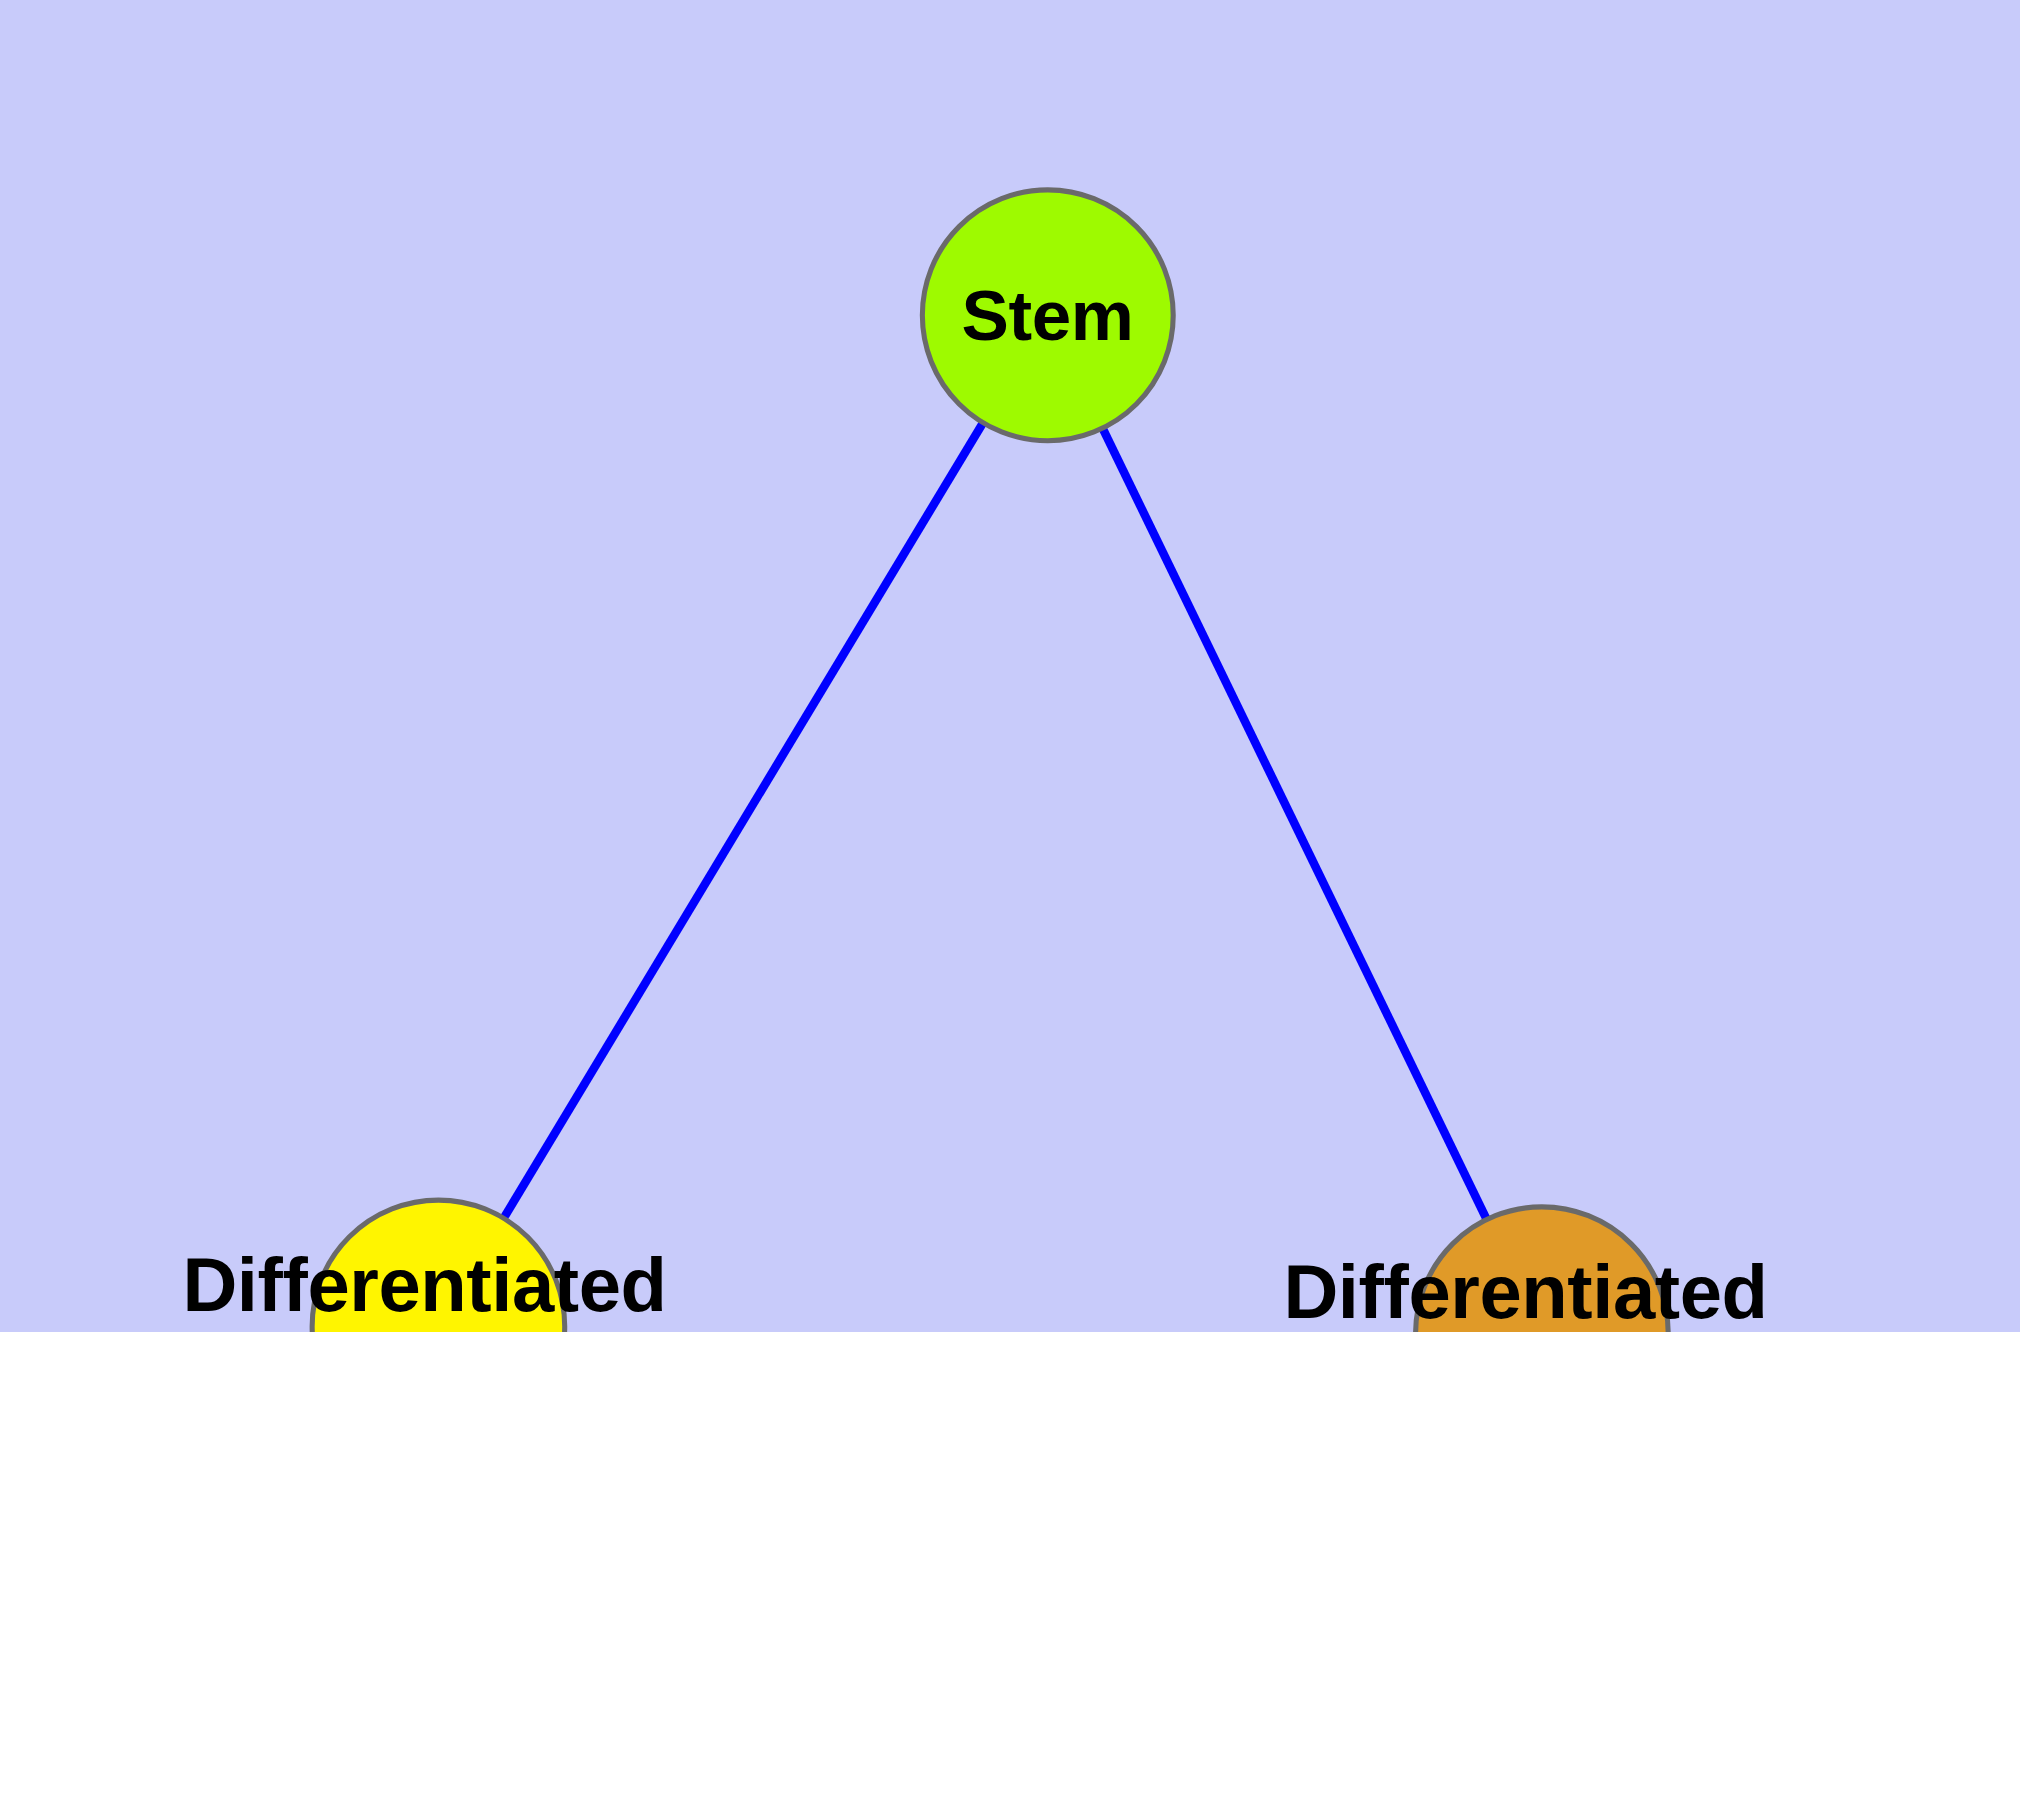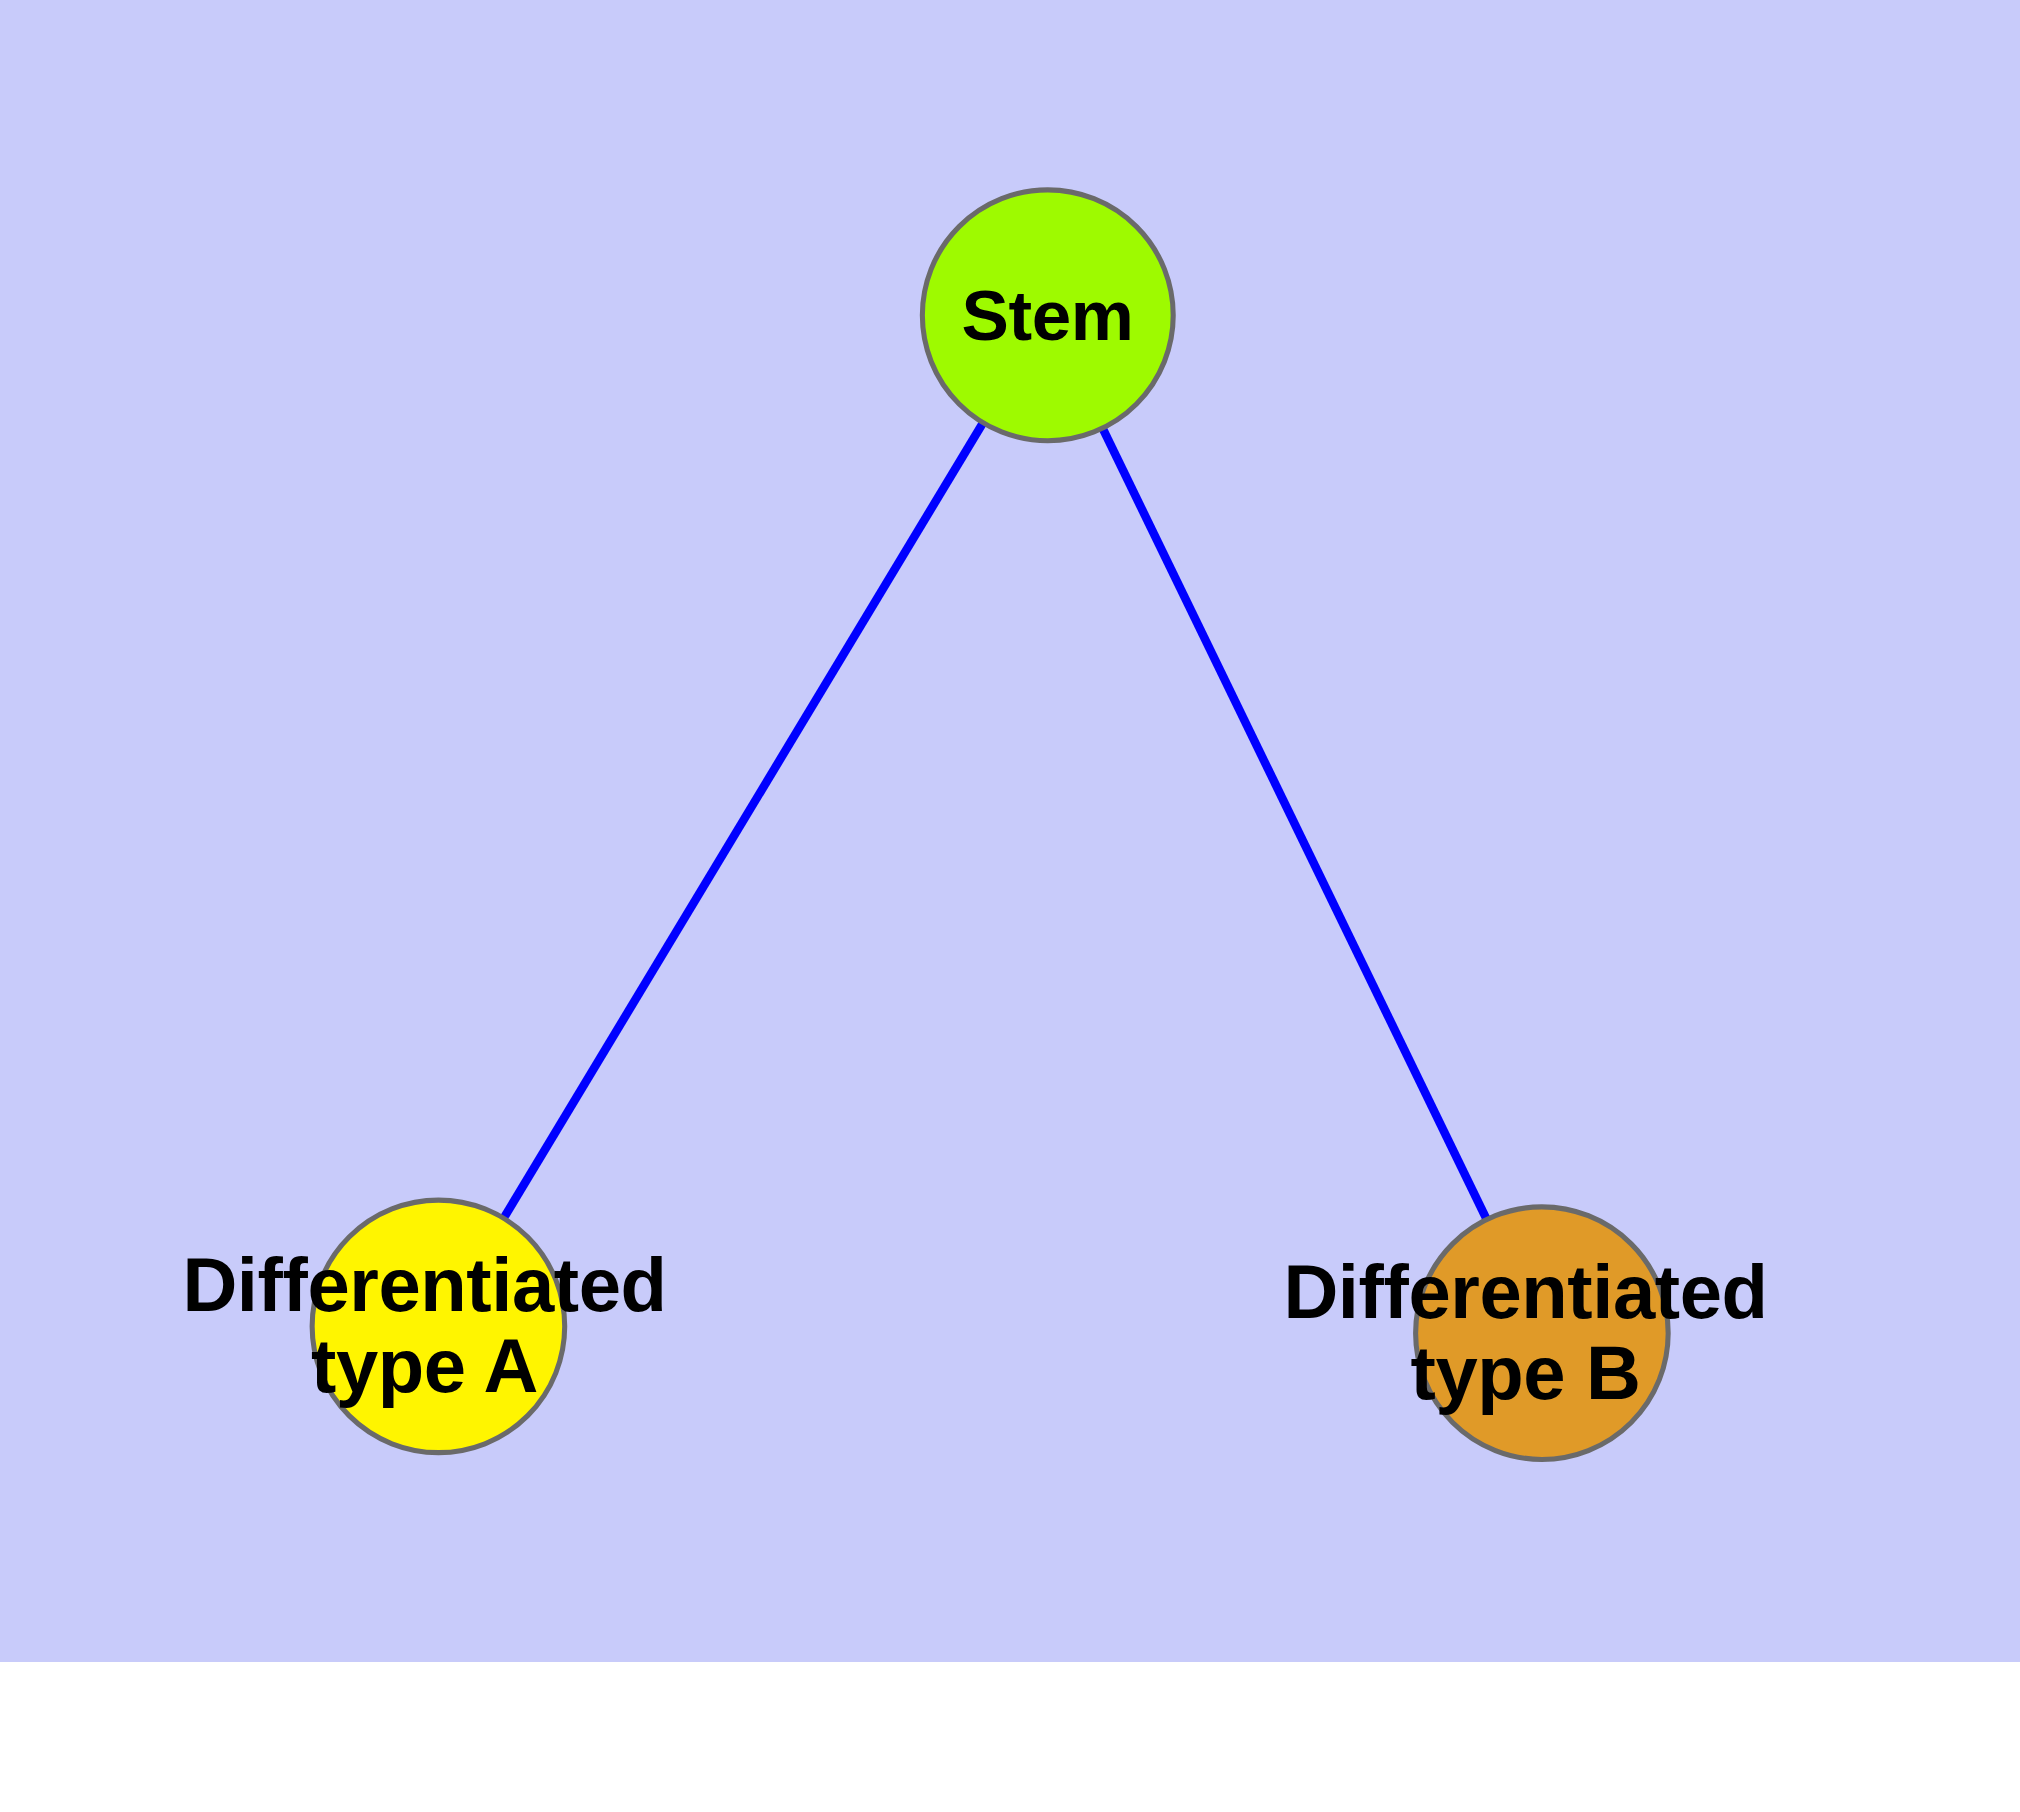--- a/index.html
+++ b/index.html
@@ -39,21 +39,21 @@
   #label-stem {
     font-size: 71px;
   }
   #label-a, #label-b {
     font-size: 76px;
   }
 </style>
 </head>
 <body>
 
-<div id="canvas" style="width: 2021px; height: 1662px;">
+<div id="canvas" style="width: 2021px; height: 1332px;">
 
   <div id="bg-rect" style="background: rgb(200, 203, 250);"></div>
 
   <svg id="graph-svg" viewBox="0 0 2384 2138" xmlns="http://www.w3.org/2000/svg" style="width: 2021px; height: 1812px;">
     <g>
       <line class="graph-edge" x1="1236" y1="372" x2="517" y2="1565" stroke="#0000FF" stroke-width="10" stroke-linecap="butt"></line>
       <line class="graph-edge" x1="1236" y1="372" x2="1819" y2="1573" stroke="#0000FF" stroke-width="10" stroke-linecap="butt"></line>
     </g>
     <g>
       <circle class="graph-node" cx="1236" cy="372" r="148" fill="#9EFA00" stroke="#6A6A6A" stroke-width="6"></circle>

